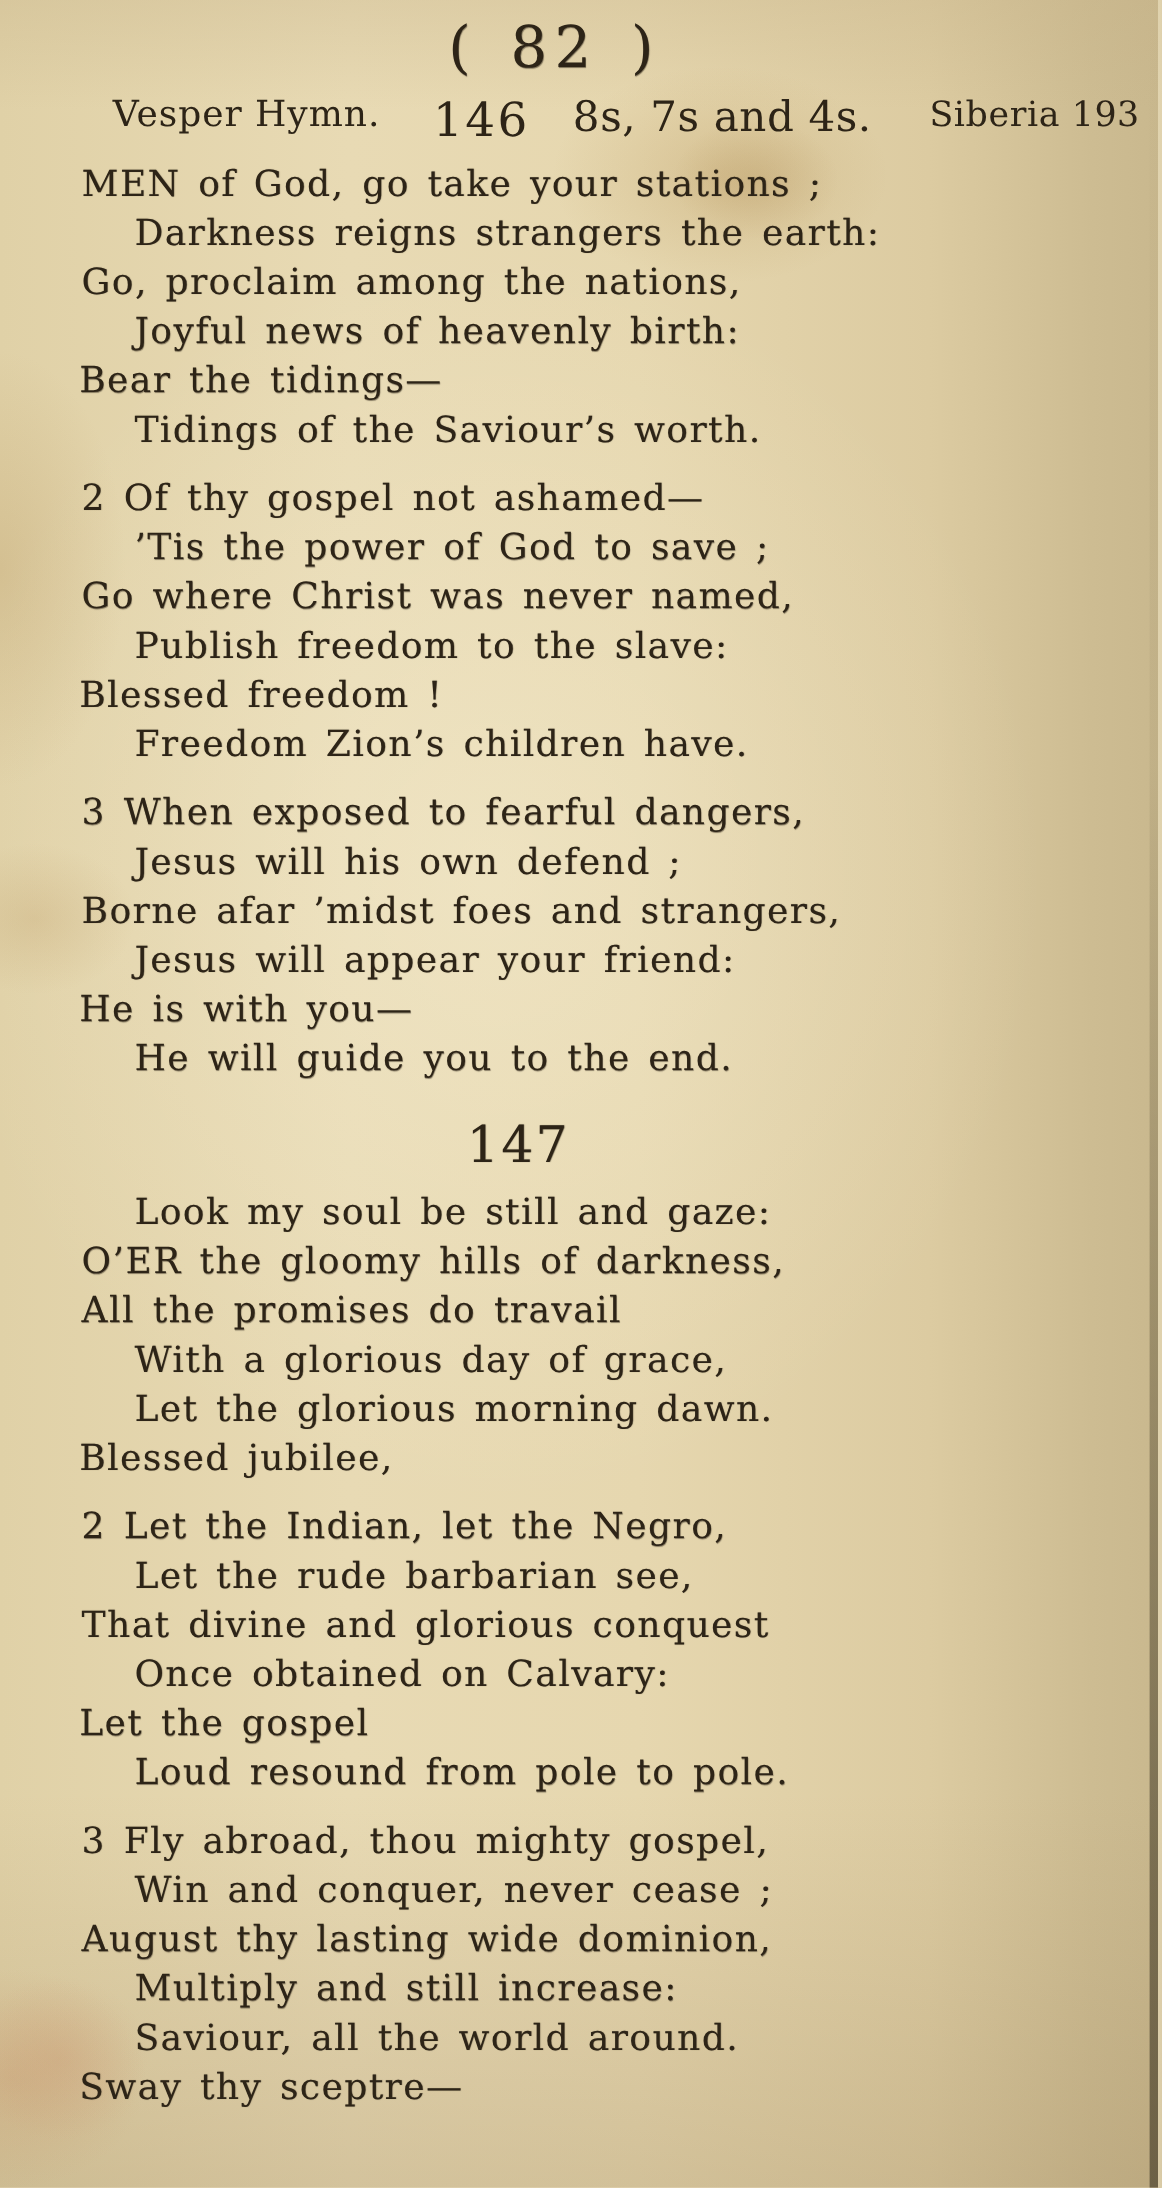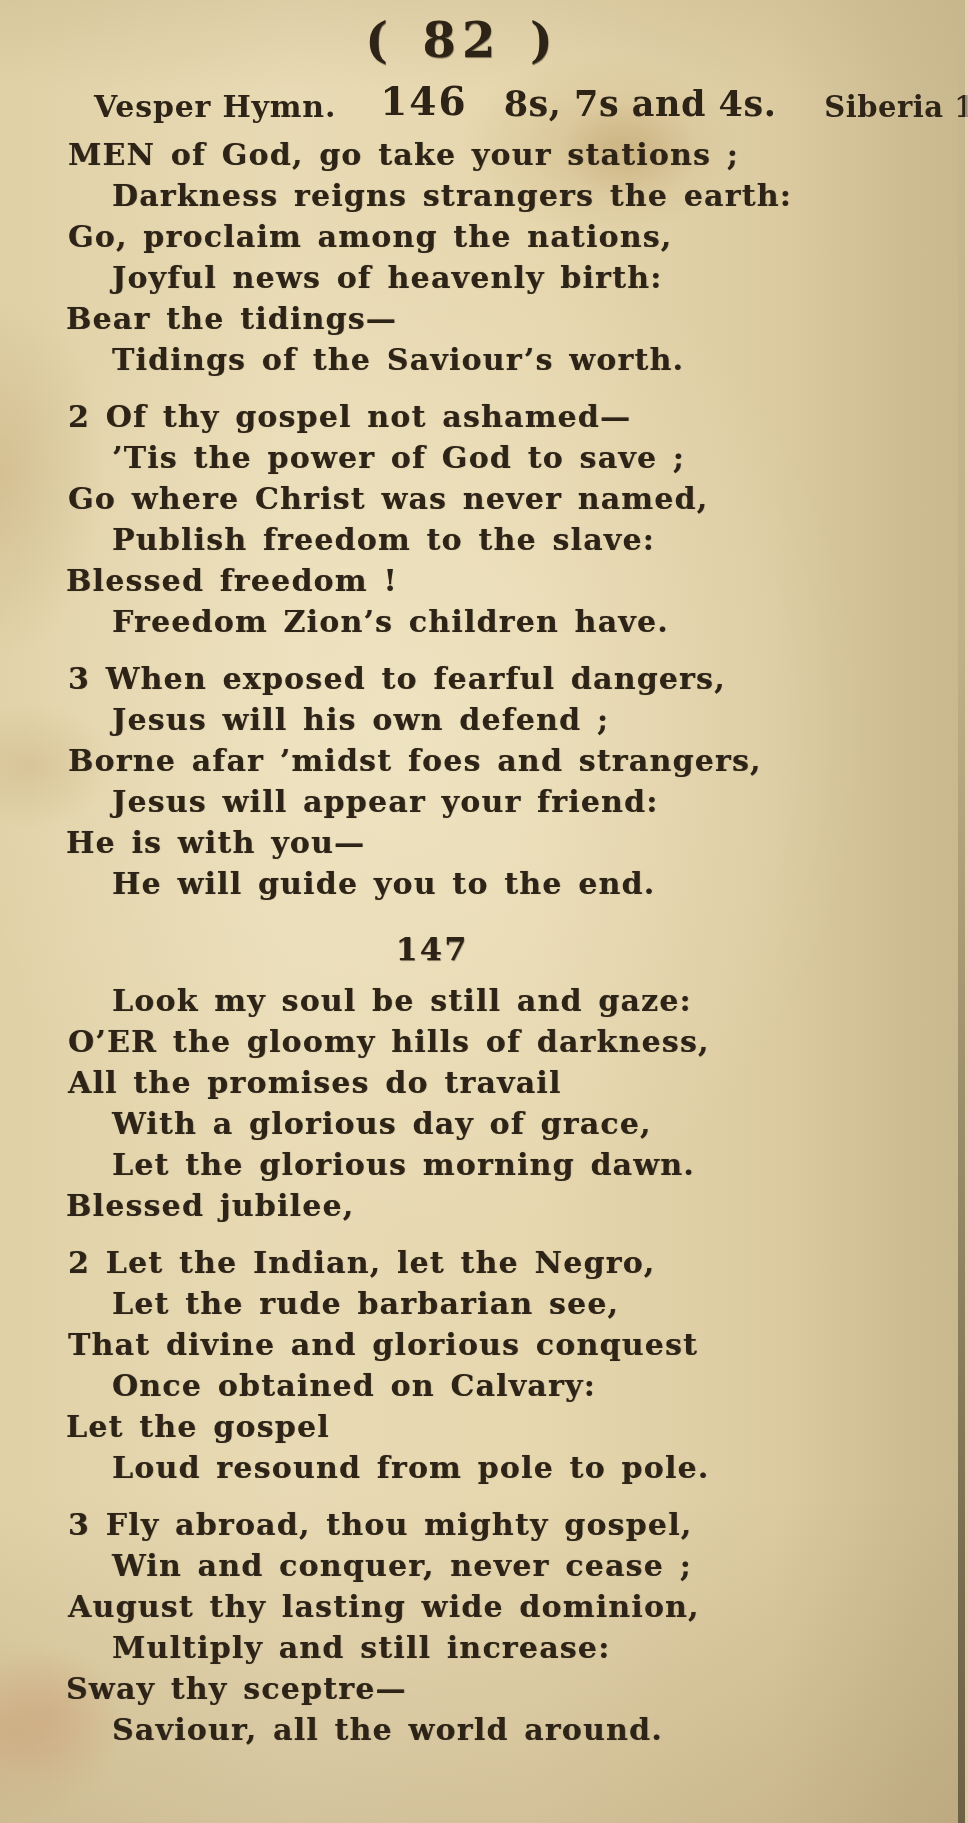--- a/index.html
+++ b/index.html
@@ -14,21 +14,21 @@
     background-color: #e4d5ac;
     background-image:
       radial-gradient(ellipse 200px 130px at 62% 8%, rgba(168,128,62,0.22), transparent 70%),
       radial-gradient(ellipse 150px 260px at 0% 26%, rgba(176,140,82,0.25), transparent 70%),
       radial-gradient(ellipse 160px 130px at 1% 95%, rgba(196,140,96,0.28), transparent 70%),
       radial-gradient(ellipse 120px 90px at 3% 42%, rgba(180,142,84,0.22), transparent 70%),
       radial-gradient(ellipse 620px 700px at 42% 40%, rgba(255,250,228,0.30), transparent 75%),
       linear-gradient(180deg, rgba(196,176,134,0.30) 0%, rgba(0,0,0,0) 5%, rgba(0,0,0,0) 82%, rgba(150,125,85,0.25) 100%),
       linear-gradient(90deg, #e0d1a7 0%, #e8dab4 30%, #e6d7af 55%, #dccba1 80%, #cdbc92 94%, #c9b88e 100%);
     color: #2d2417;
-    font-weight: bold;
+    font-weight: normal;
   }
   .edge-right {
     position: absolute; right: 3px; top: 0; bottom: 0; width: 7px;
     background: linear-gradient(180deg,
       rgba(90,80,50,0.0) 0%, rgba(90,80,50,0.08) 35%,
       rgba(85,75,48,0.38) 60%, rgba(66,58,38,0.58) 85%, rgba(60,52,34,0.62) 100%);
   }
   .edge-light {
     position: absolute; right: 0; top: 0; bottom: 0; width: 3px;
     background: linear-gradient(180deg, rgba(244,234,202,0.55), rgba(234,222,188,0.65));
@@ -46,21 +46,21 @@
   }
   .pagenum {
     text-align: center;
     font-size: 48px;
     letter-spacing: 6px;
     word-spacing: 6px;
     margin: 2px 0 10px 0;
     text-shadow: 0.5px 0.5px 0.8px rgba(45,36,23,0.55);
   }
   .hymn-header {
-    display: flex; align-items: flex-end;
+    display: flex; align-items: flex-start;
     padding-left: 28px;
     margin-bottom: 10px;
     white-space: nowrap;
   }
   .hymn-title { font-size: 30px; letter-spacing: 0.8px; }
   .hymn-number-big { font-size: 39px; margin-left: 44px; letter-spacing: 2px; }
   .hymn-meter { font-size: 35px; margin-left: 36px; letter-spacing: 0.5px; }
   .hymn-tune { font-size: 29px; margin-left: 48px; letter-spacing: 0.5px; }
   .verse { margin-bottom: 16px; }
   .line {
@@ -69,21 +69,21 @@
     letter-spacing: 1.2px;
     word-spacing: 4px;
     white-space: nowrap;
     text-shadow: 0.4px 0.4px 0.7px rgba(45,36,23,0.5);
   }
   .flush { padding-left: 2px; }
   .indent { padding-left: 46px; }
   .center { padding-left: 0; }
   .hymn2-number {
     text-align: center;
-    font-size: 32px;
+    font-size: 42px;
     letter-spacing: 2px;
     margin: 26px 0 12px 0;
     padding-right: 60px;
     text-shadow: 0.5px 0.5px 0.8px rgba(45,36,23,0.55);
   }
 </style>
 </head>
 <body>
 
 <div class="page">
@@ -145,22 +145,22 @@
         <div class="line flush">That divine and glorious conquest</div>
         <div class="line indent">Once obtained on Calvary:</div>
         <div class="line center">Let the gospel</div>
         <div class="line indent">Loud resound from pole to pole.</div>
       </div>
       <div class="verse">
         <div class="line flush">3 Fly abroad, thou mighty gospel,</div>
         <div class="line indent">Win and conquer, never cease ;</div>
         <div class="line flush">August thy lasting wide dominion,</div>
         <div class="line indent">Multiply and still increase:</div>
+        <div class="line indent">Saviour, all the world around.</div>
         <div class="line center">Sway thy sceptre—</div>
-        <div class="line indent">Saviour, all the world around.</div>
       </div>
     </div>
 
   </div>
 
   <div class="edge-right"></div>
   <div class="edge-light"></div>
 </div>
 
 </body></html>

